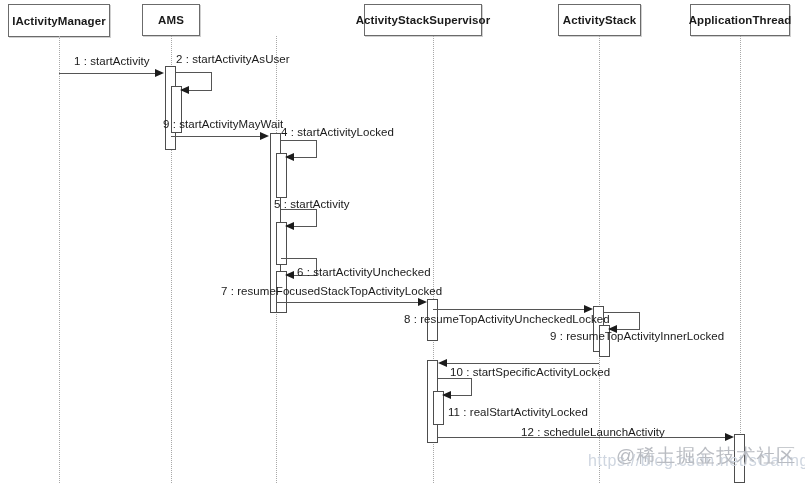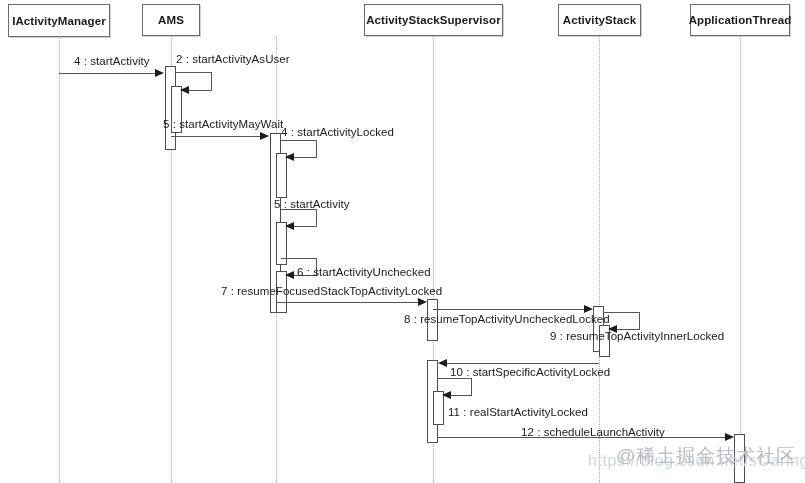--- a/index.html
+++ b/index.html
@@ -99,21 +99,21 @@
 <body>
 
 <div id="canvas">
 
   <div class="participant" style="left:8px;  top:4px;  width:102px; height:33px;">
     <span>IActivityManager</span>
   </div>
   <div class="participant" style="left:142px; top:4px;  width:58px;  height:32px;">
     <span>AMS</span>
   </div>
-  <div class="participant" style="left:364px; top:4px;  width:139px; height:32px;">
+  <div class="participant" style="left:364px; top:4px;  width:118px; height:32px;">
     <span>ActivityStackSupervisor</span>
   </div>
   <div class="participant" style="left:558px; top:4px;  width:83px;  height:32px;">
     <span>ActivityStack</span>
   </div>
   <div class="participant" style="left:690px; top:4px;  width:100px; height:32px;">
     <span>ApplicationThread</span>
   </div>
 
   <div class="lifeline" style="left:59px;  top:36px; height:447px;"></div>
@@ -136,31 +136,31 @@
   <div class="activation" style="left:427px; top:360px; width:11px; height:83px;"></div>
   <div class="activation" style="left:433px; top:391px; width:11px; height:34px;"></div>
 
   <div class="activation" style="left:593px; top:306px; width:11px; height:46px;"></div>
   <div class="activation" style="left:599px; top:325px; width:11px; height:32px;"></div>
 
   <div class="activation" style="left:734px; top:434px; width:11px; height:49px;"></div>
 
   <div class="msg-line" style="left:59px; top:73px; width:97px;"></div>
   <div class="arrow-right" style="left:155px; top:69px;"></div>
-  <div class="msg-label" style="left:74px; top:55px;">4 : startActivity</div>
+  <div class="msg-label" style="left:74px; top:55px;">1 : startActivity</div>
 
   <div class="msg-line" style="left:176px; top:72px; width:36px;"></div>
   <div class="msg-vline" style="left:211px; top:72px; height:18px;"></div>
   <div class="msg-line" style="left:182px; top:90px; width:30px;"></div>
   <div class="arrow-left" style="left:180px; top:86px;"></div>
   <div class="msg-label" style="left:176px; top:53px;">2 : startActivityAsUser</div>
 
   <div class="msg-line" style="left:171px; top:136px; width:91px;"></div>
   <div class="arrow-right" style="left:260px; top:132px;"></div>
-  <div class="msg-label" style="left:163px; top:118px;">5 : startActivityMayWait</div>
+  <div class="msg-label" style="left:163px; top:118px;">9 : startActivityMayWait</div>
 
   <div class="msg-line" style="left:281px; top:140px; width:36px;"></div>
   <div class="msg-vline" style="left:316px; top:140px; height:17px;"></div>
   <div class="msg-line" style="left:287px; top:157px; width:30px;"></div>
   <div class="arrow-left" style="left:285px; top:153px;"></div>
   <div class="msg-label" style="left:281px; top:126px;">4 : startActivityLocked</div>
 
   <div class="msg-line" style="left:281px; top:209px; width:36px;"></div>
   <div class="msg-vline" style="left:316px; top:209px; height:17px;"></div>
   <div class="msg-line" style="left:287px; top:226px; width:30px;"></div>

